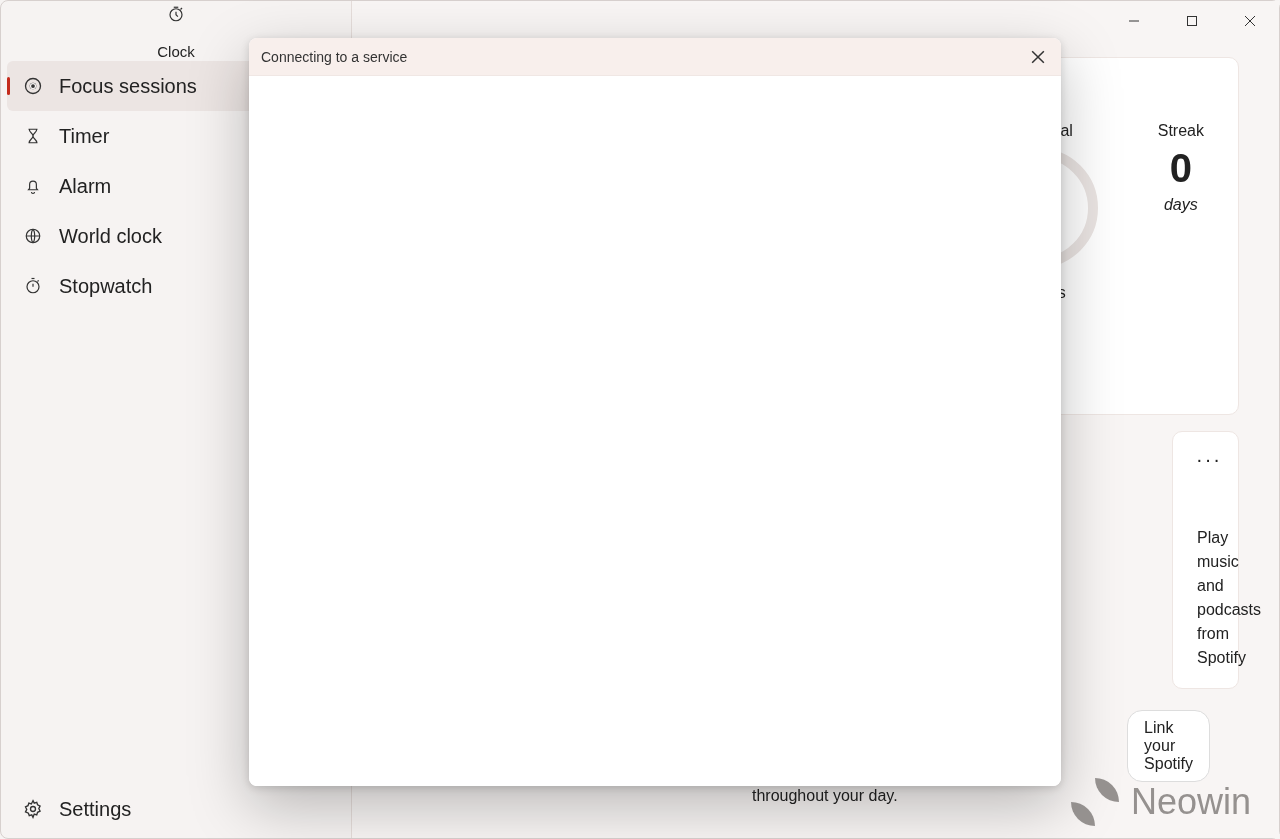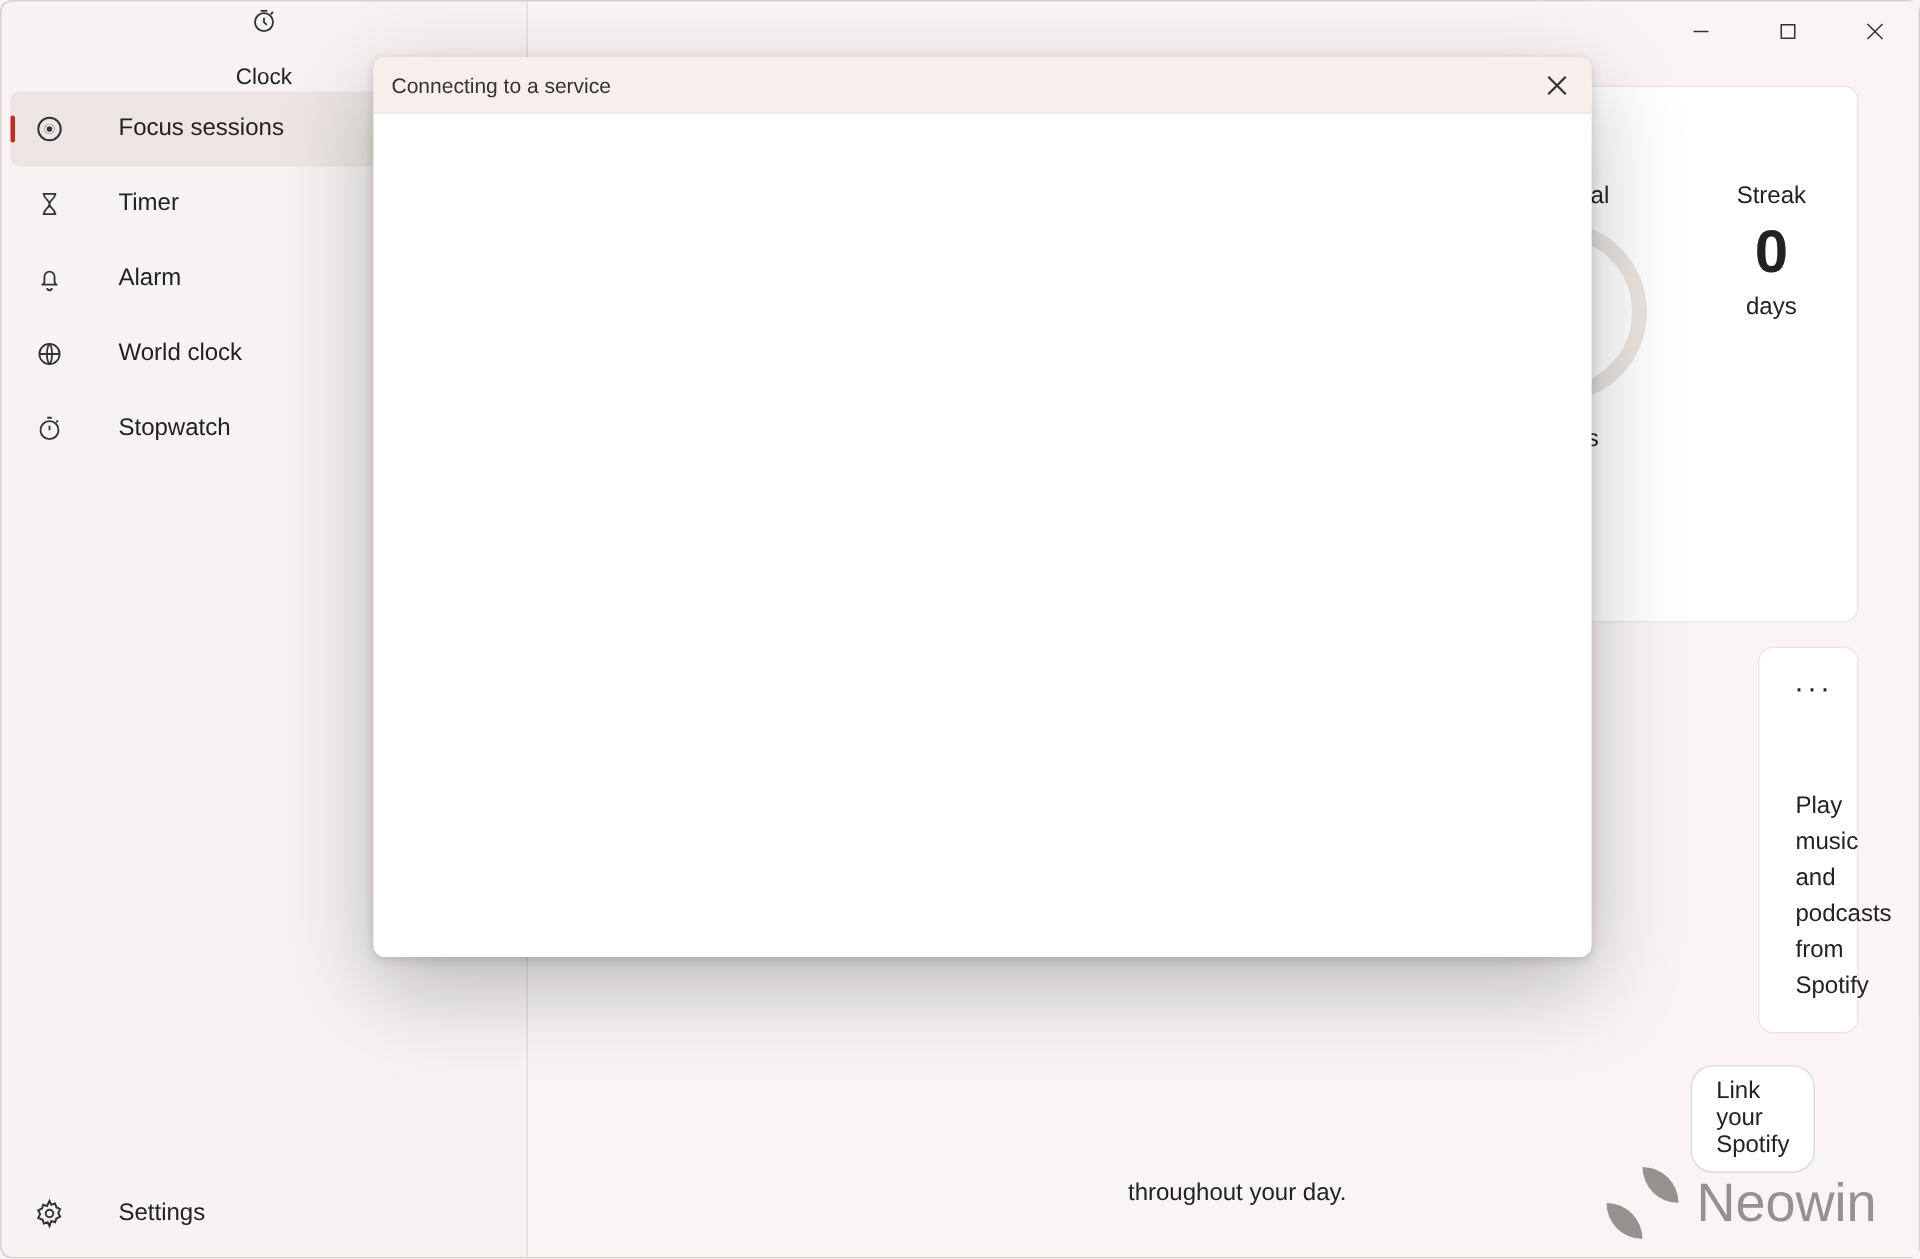--- a/index.html
+++ b/index.html
@@ -38,22 +38,22 @@
   }
   .title-row .icon-wrap { width: 20px; display:flex; justify-content:center;}
   .nav {
     padding-top: 8px;
     flex: 1;
   }
   .nav-item {
     display: flex; align-items: center;
     height: 50px;
     padding: 0 16px;
-    gap: 36px;
-    font-size: 16px;
+    gap: 16px;
+    font-size: 20px;
     border-radius: 6px;
     margin: 0 6px 0 6px;
     position: relative;
   }
   .nav-item.selected {
     background: #ece5e3;
   }
   .nav-item.selected::before {
     content: "";
     position: absolute;
@@ -113,21 +113,21 @@
     top: 56px; right: 40px; left: 400px; height: 358px;
   }
   .prog-inner { display:flex; gap: 60px; justify-content: flex-end; align-items:flex-start; padding-top: 40px; padding-right: 10px;}
   .ring {
     width: 120px; height: 120px; border-radius: 50%;
     border: 10px solid #eae4e2;
   }
   .stat { text-align:center; }
   .stat-label { font-size: 16px; }
   .stat-val { font-size: 40px; font-weight: 600; line-height: 1.2; margin: 4px 0; }
-  .stat-unit { font-size: 16px; }
+  .stat-unit { font-size: 16px; font-style: italic; }
   .goal-col { text-align:center; }
   .goal-col .lbl { font-size: 16px; margin-bottom: 8px;}
   .goal-col .unit { font-size: 16px; margin-top: 16px;}
 
   .card.spotify {
     top: 430px; right: 40px; left: 820px; height: 258px;
   }
   .more-btn {
     position:absolute; top: 16px; right: 16px;
     font-size: 20px; letter-spacing: 2px;
@@ -147,21 +147,21 @@
   .hint {
     position: absolute;
     left: 400px; top: 786px;
     font-size: 16px; color: #222;
   }
 
   
   .modal {
     position: absolute;
     top: 37px; left: 248px;
-    width: 812px; height: 600px;
+    width: 812px; height: 748px;
     background: #fff;
     border-radius: 8px;
     box-shadow: 0 20px 60px rgba(0,0,0,.25), 0 2px 8px rgba(0,0,0,.15);
     overflow: hidden;
     display:flex; flex-direction:column;
   }
   .modal-header {
     height: 38px;
     background: #f8efec;
     display:flex; align-items:center; justify-content:space-between;

